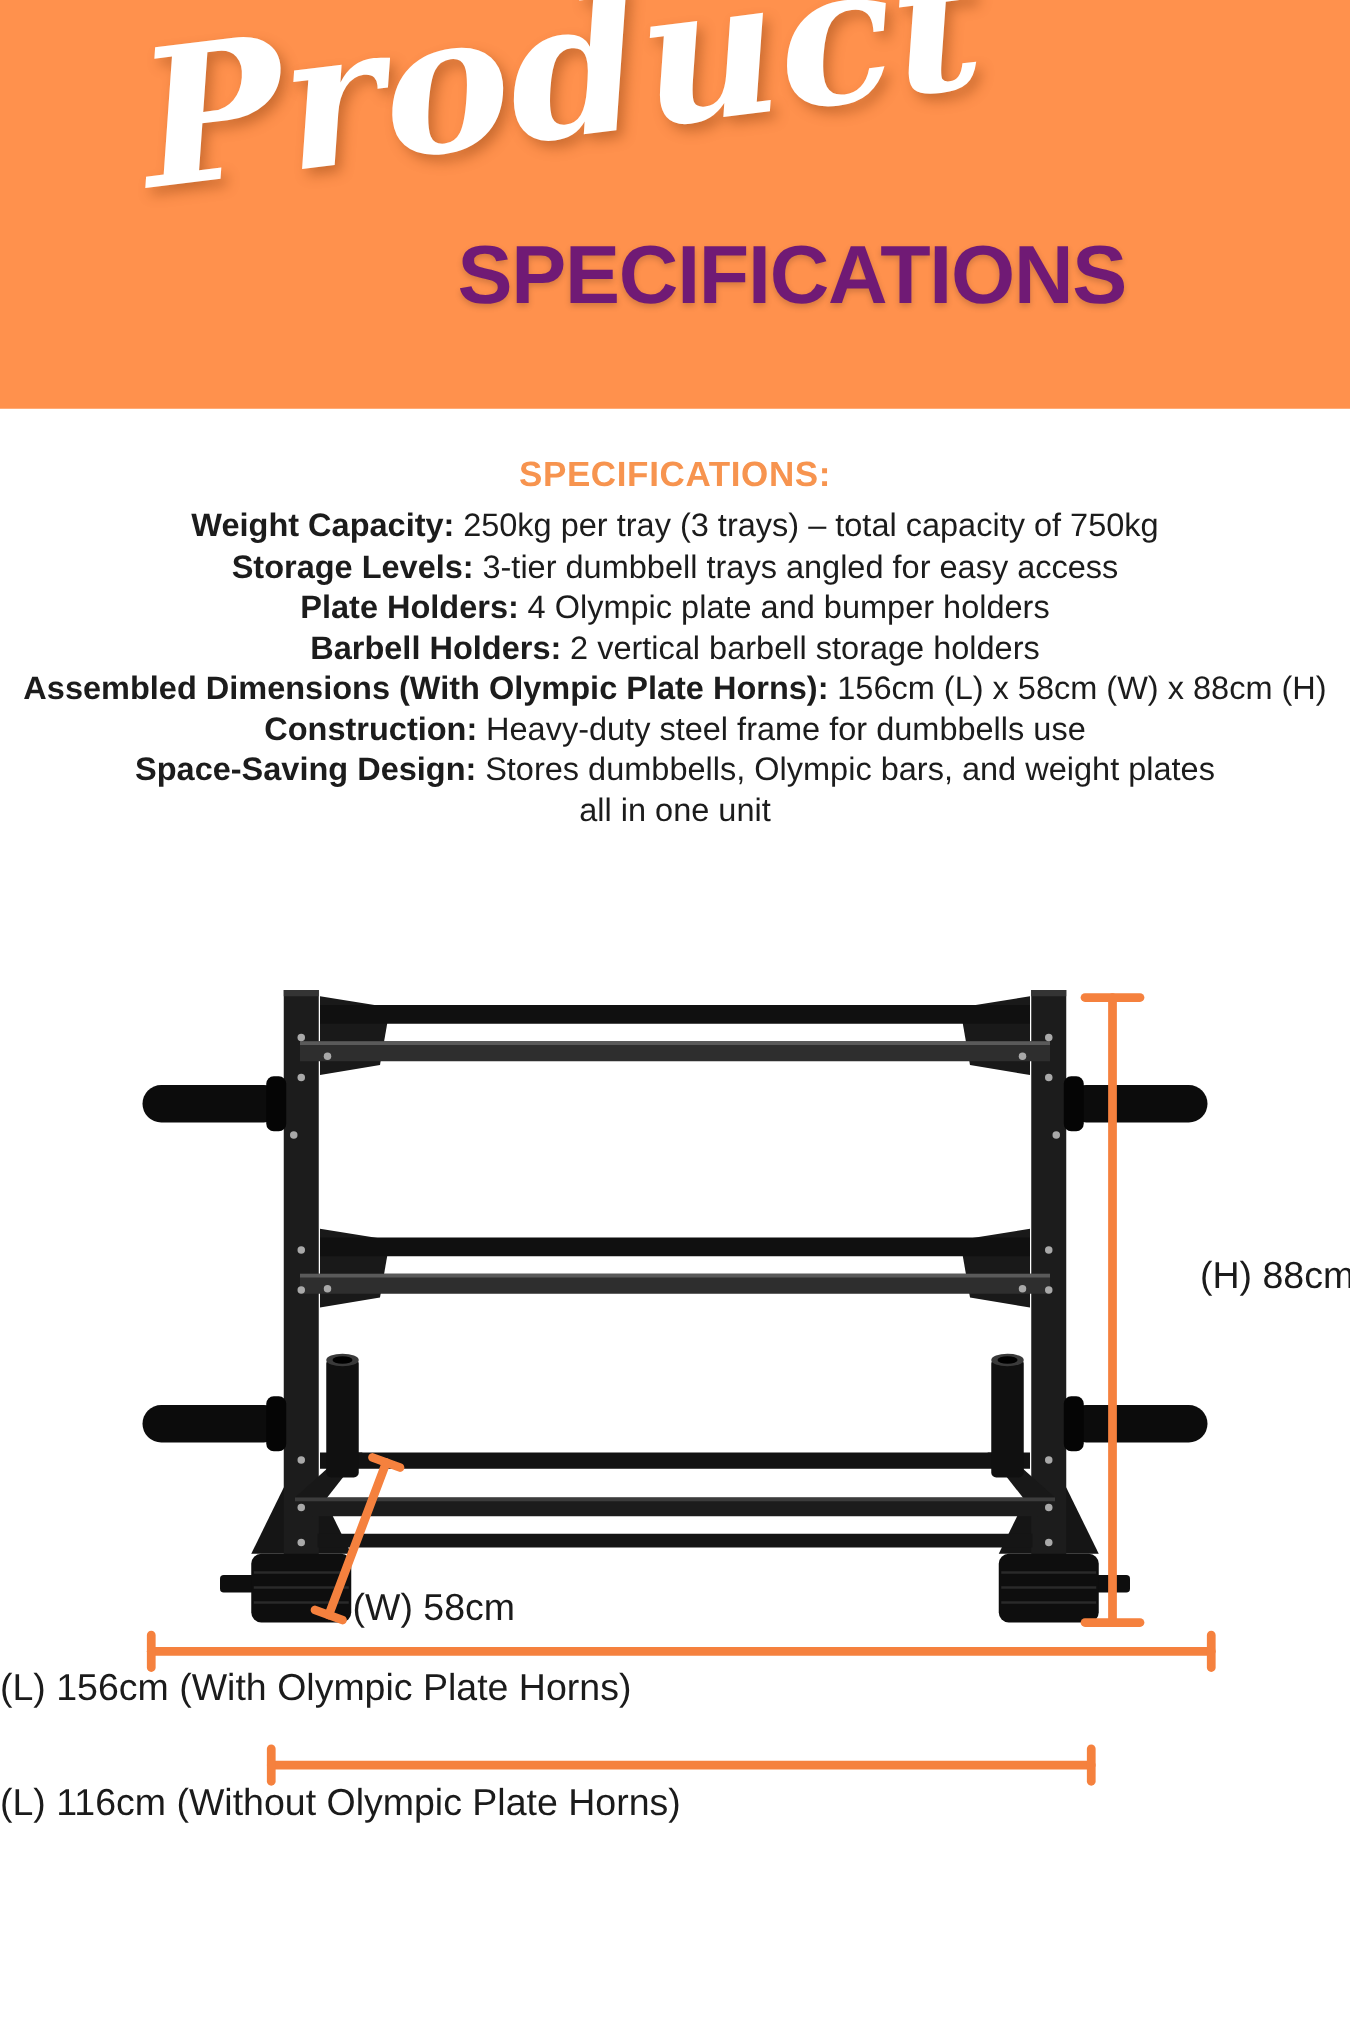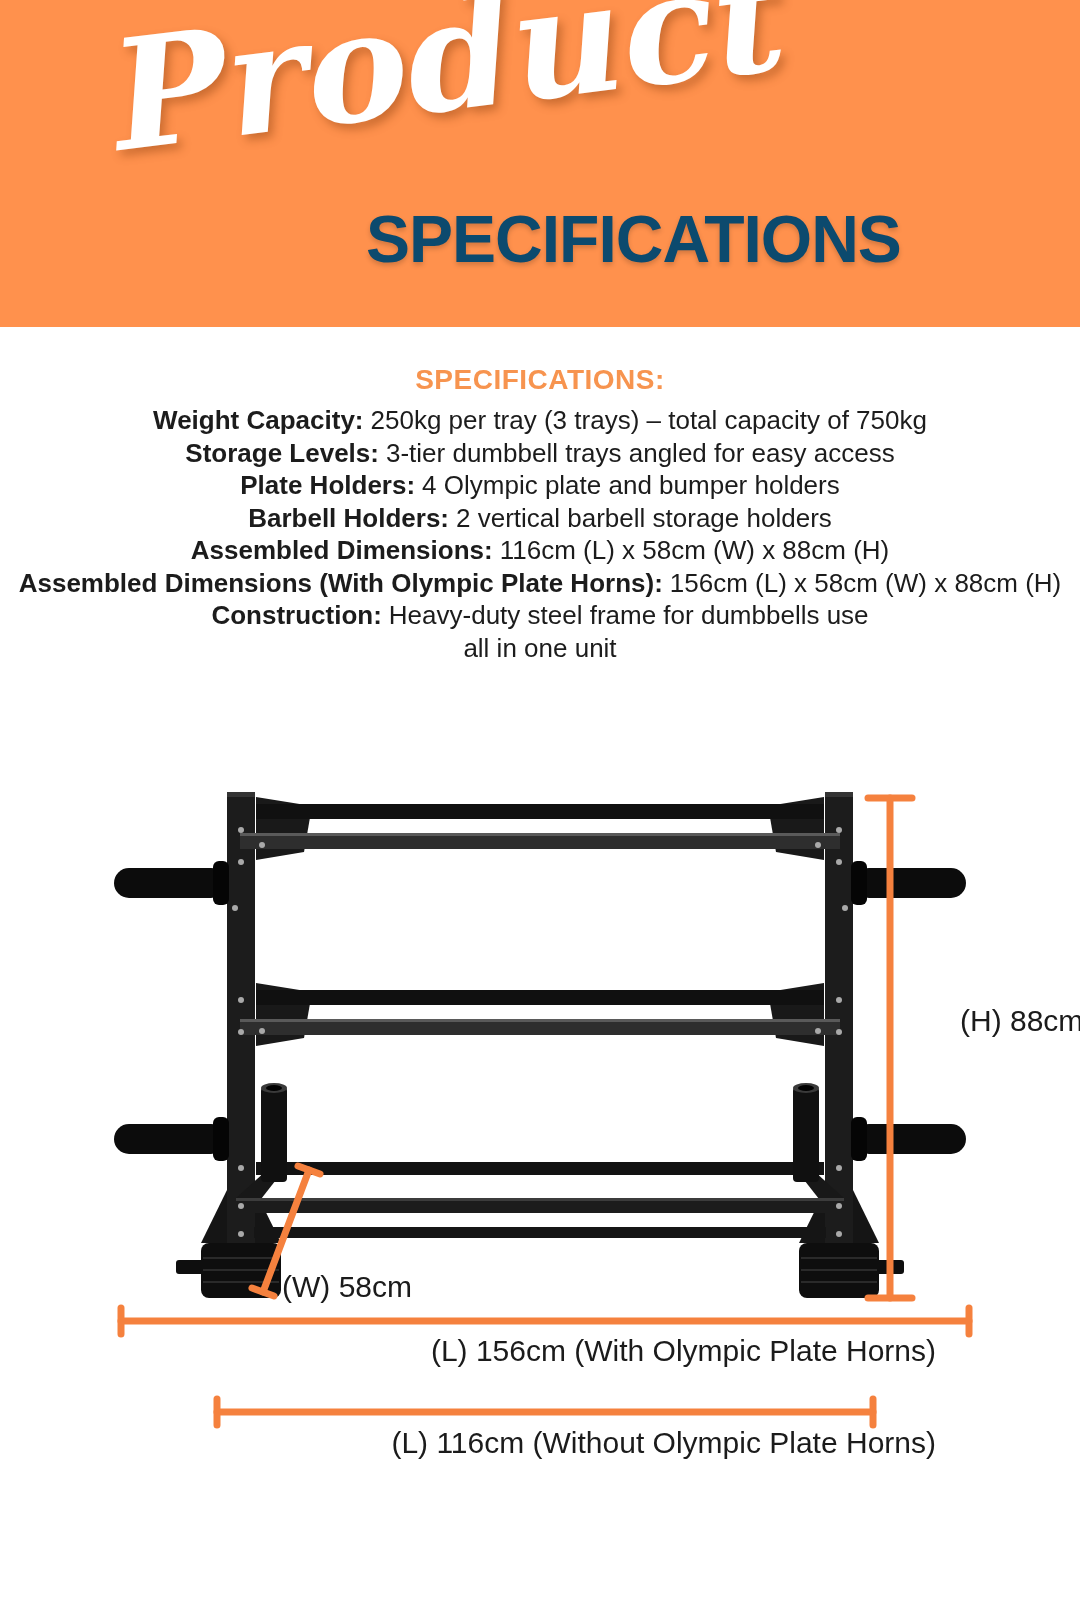--- a/index.html
+++ b/index.html
@@ -23,24 +23,23 @@
     color:#ffffff;
     transform:rotate(-7deg);
     transform-origin:left top;
     text-shadow:4px 6px 10px rgba(140,65,15,0.45);
     white-space:nowrap;
   }
   .block-title {
     position:absolute; left:366px; top:186px;
     font-size:66px; line-height:1;
     font-weight:bold; letter-spacing:-1px;
-    color:#0c4a6e;
+    color:#701a75;
     text-shadow:0 3px 5px rgba(0,0,0,0.18);
     white-space:nowrap;
-    margin-top:20px;
   }
 
   
   .specs {
     position:absolute; left:0; top:364px; width:1080px;
     text-align:center;
   }
   .spec-heading {
     font-size:28px; font-weight:bold; letter-spacing:0.5px;
     color:#F7944F; margin-bottom:8px;
@@ -55,21 +54,21 @@
   
   .diagram-svg {
     position:absolute; left:0; top:0; width:1080px; height:1620px;
     display:block;
   }
   .dim-label {
     position:absolute; font-size:30px; line-height:34px;
     color:#1b1b1b; white-space:nowrap;
   }
   .dim-label-center {
-    position:absolute; left:0; width:936px; text-align:right;
+    position:absolute; left:0; width:936px; text-align:left;
     font-size:30px; line-height:34px; color:#1b1b1b; white-space:nowrap;
   }
   #h-label  { left:960px; top:1004px;text-align:center; }
   #w-label  { left:282px; top:1250px;margin-top:20px; }
   #l1-label { top:1334px; }
   #l2-label { top:1426px; }
 </style>
 </head>
 <body>
 
@@ -87,27 +86,27 @@
   <div class="spec-line">
     <b>Storage Levels:</b><span>3-tier dumbbell trays angled for easy access</span>
   </div>
   <div class="spec-line">
     <b>Plate Holders:</b><span>4 Olympic plate and bumper holders</span>
   </div>
   <div class="spec-line">
     <b>Barbell Holders:</b><span>2 vertical barbell storage holders</span>
   </div>
   <div class="spec-line">
-    <b>Assembled Dimensions:</b><span>116cm (L) x 58cm (W) x 88cm (H)</span>
-  </div>
-  <div class="spec-line">
     <b>Assembled Dimensions (With Olympic Plate Horns):</b><span>156cm (L) x 58cm (W) x 88cm (H)</span>
   </div>
   <div class="spec-line">
     <b>Construction:</b><span>Heavy-duty steel frame for dumbbells use</span>
+  </div>
+  <div class="spec-line">
+    <b>Space-Saving Design:</b><span>Stores dumbbells, Olympic bars, and weight plates</span>
   </div>
   <div class="spec-line">
     <b></b><span>all in one unit</span>
   </div>
 </div>
 
 <svg class="diagram-svg" viewBox="0 0 1080 1620">
 
   <g>
 

